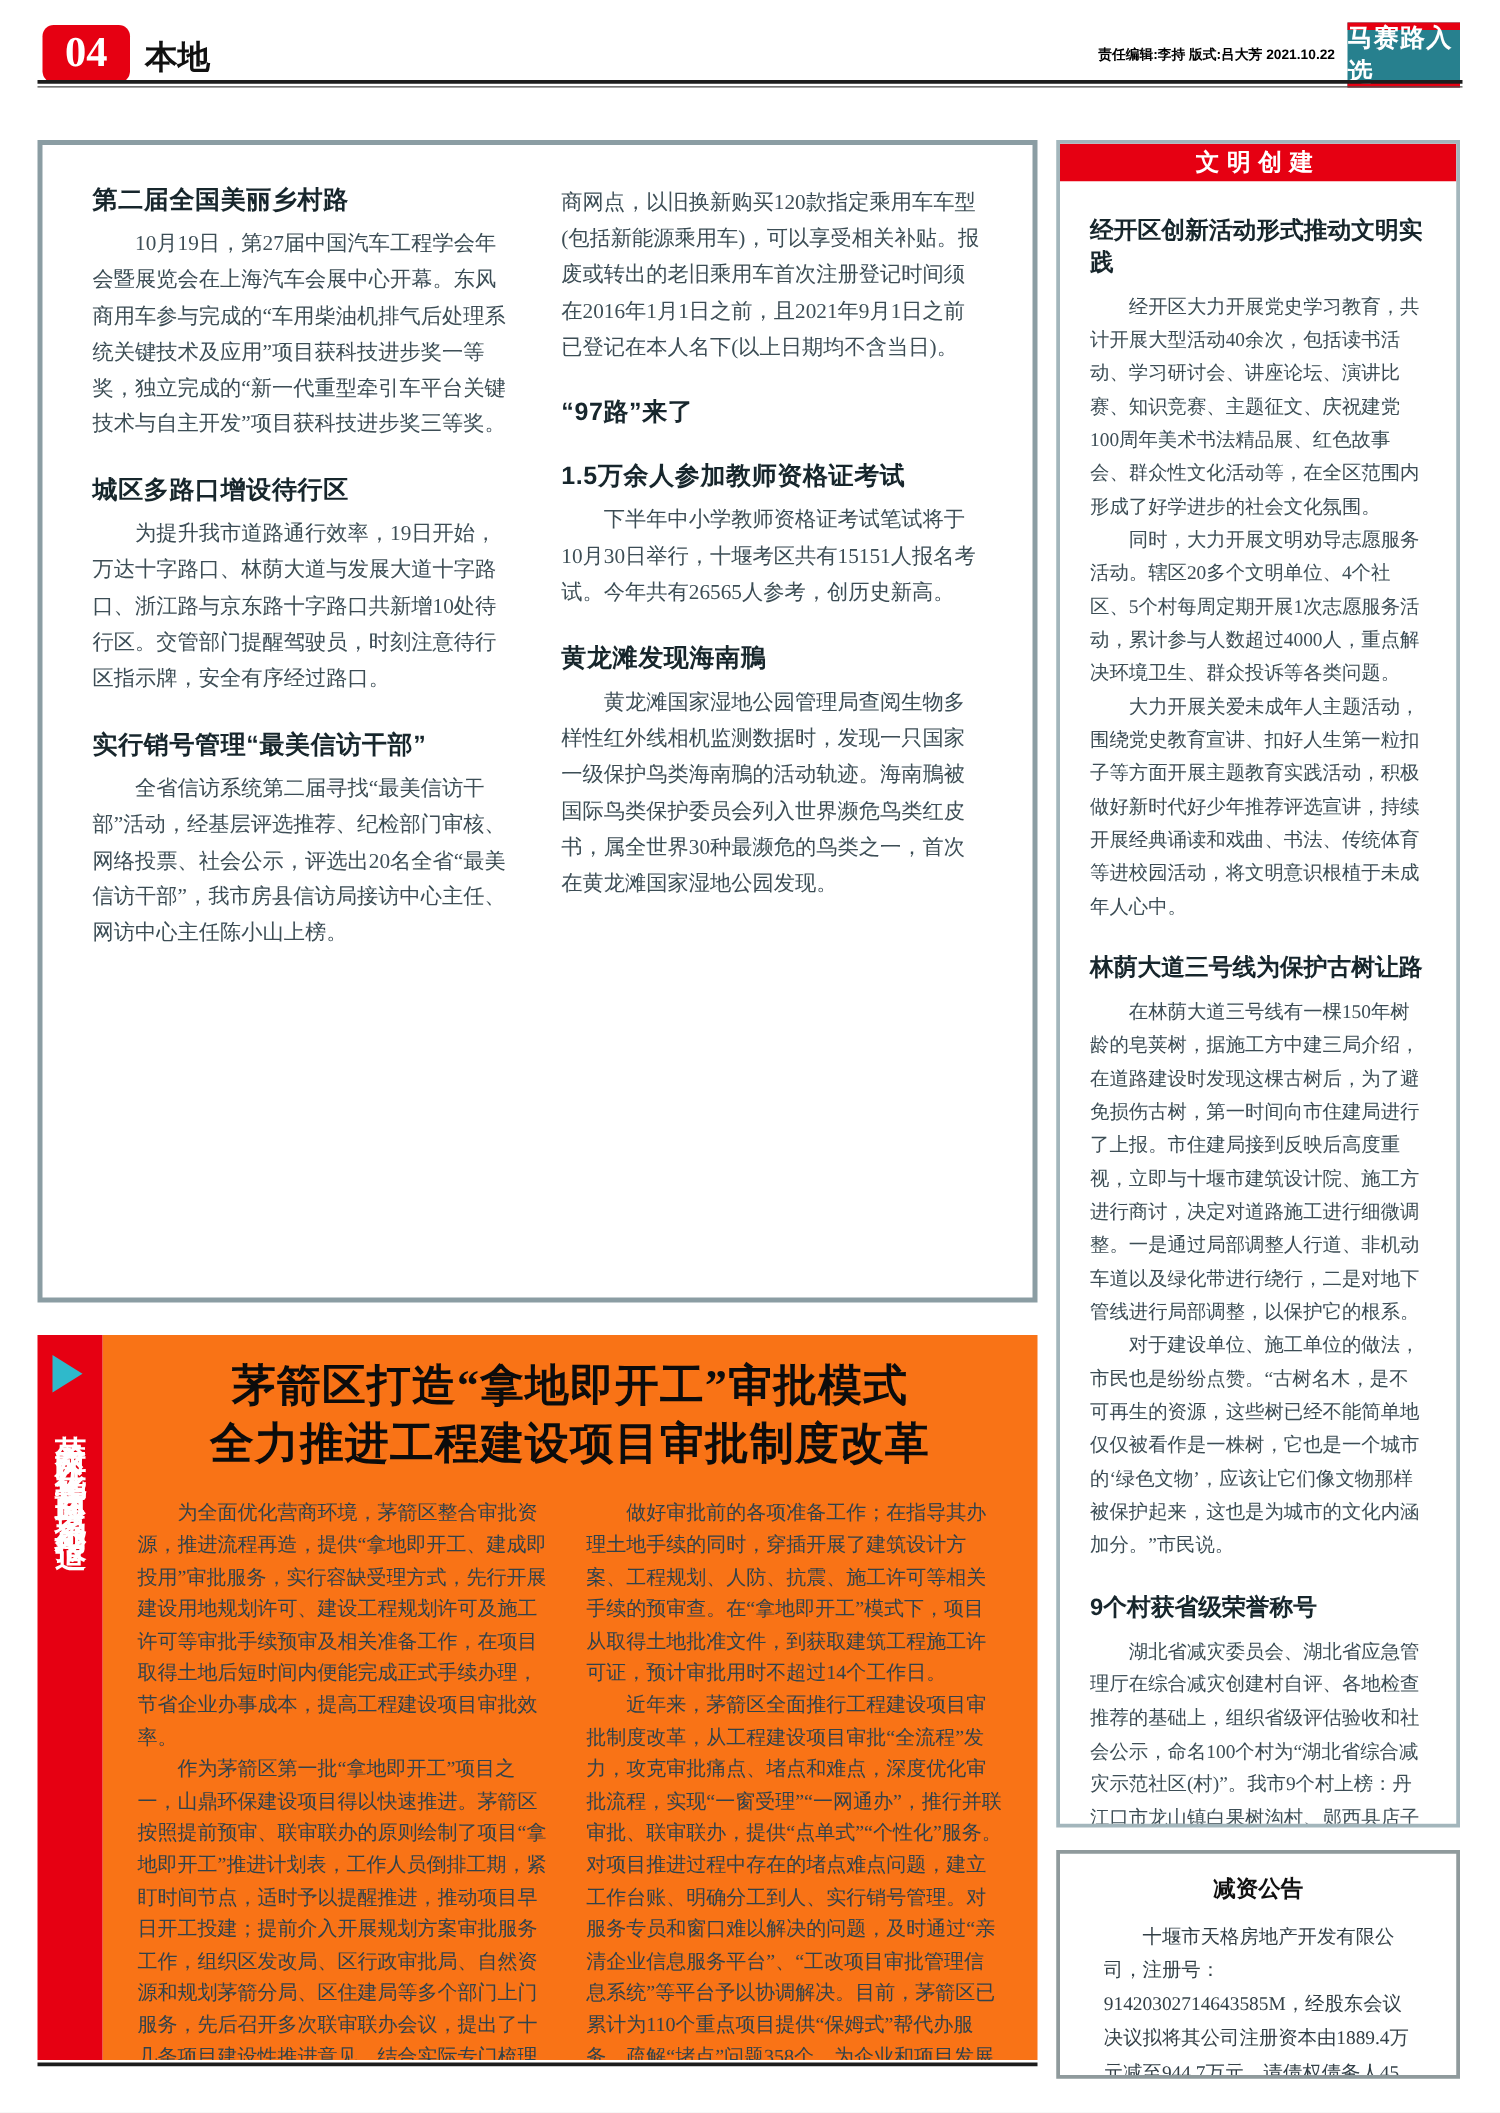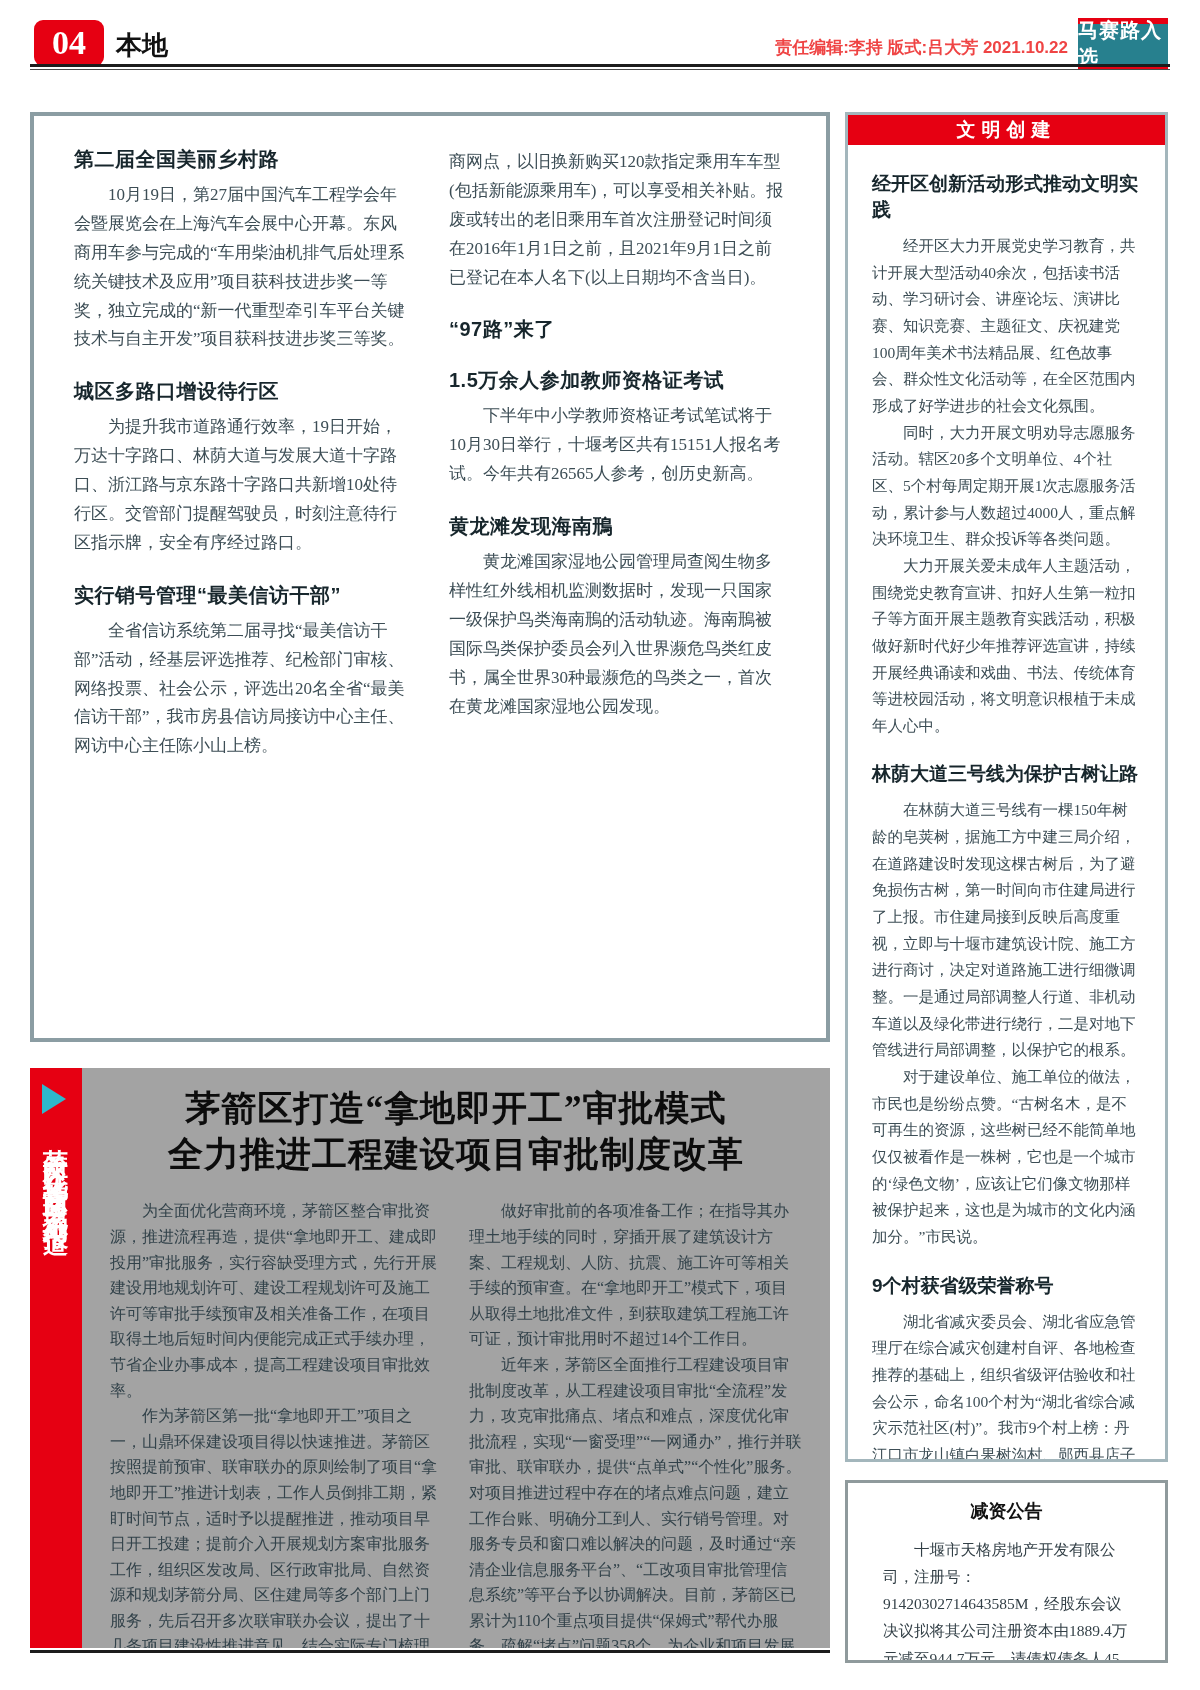--- a/index.html
+++ b/index.html
@@ -6,21 +6,21 @@
   .page{position:relative;width:1200px;height:1690px;background:#ffffff;margin:0 auto;
         font-family:"Liberation Serif","DejaVu Serif",serif;color:#33434b;overflow:hidden;}
 
   
   .pagenum{position:absolute;left:34px;top:20px;width:70px;height:46px;background:#e60012;
            border-radius:9px;color:#fff;font-family:Liberation Serif, serif;
            font-size:34px;font-weight:bold;display:flex;align-items:center;justify-content:center;}
   .section-name{position:absolute;left:116px;top:28px;font-family:"Liberation Sans",sans-serif;
            font-size:26px;font-weight:bold;color:#111;}
   .editors{position:absolute;right:132px;top:36px;font-family:"Liberation Sans",sans-serif;
-           font-size:17px;font-weight:bold;color:#ef4444;}
+           font-size:11px;font-weight:bold;color:#000000;}
   .masthead{position:absolute;right:32px;top:18px;width:90px;height:52px;background:#27808e;
            border-top:6px solid #e60012;border-bottom:6px solid #e60012;box-sizing:border-box;
            display:flex;align-items:center;justify-content:center;color:#fff;
            font-family:"Liberation Serif",serif;font-size:20px;font-weight:bold;letter-spacing:1px;}
   .header-rule{position:absolute;left:30px;top:64px;width:1140px;height:6px;
            border-top:3px solid #1c1c1c;border-bottom:1px solid #4a4a4a;box-sizing:border-box;}
 
   
   .brief-box{position:absolute;left:30px;top:112px;width:800px;height:930px;box-sizing:border-box;
            border:4px solid #8b9da3;background:#fff;overflow:hidden;}
@@ -69,21 +69,21 @@
   
   .feature{position:absolute;left:30px;top:1068px;width:800px;height:580px;display:flex;}
   .series-bar{position:relative;width:52px;background:#e60012;flex:none;}
   .tri{position:absolute;left:12px;top:16px;width:0;height:0;
        border-top:15px solid transparent;border-bottom:15px solid transparent;
        border-left:24px solid #2fb9cb;}
   .series-label{position:absolute;left:0;top:60px;width:52px;height:510px;
        writing-mode:vertical-rl;text-orientation:upright;display:flex;align-items:center;
        color:#fff;font-family:"Liberation Sans",sans-serif;font-size:25px;font-weight:bold;
        letter-spacing:7px;line-height:52px;}
-  .feature-box{flex:1;background:#a3a3a3;padding:18px 28px 0 28px;overflow:hidden;}
+  .feature-box{flex:1;background:#f97316;padding:18px 28px 0 28px;overflow:hidden;}
   .f-title{font-family:"Liberation Serif",serif;font-weight:bold;color:#0c0c0c;
        font-size:35px;text-align:center;line-height:1.32;letter-spacing:1px;}
   .fcols{display:flex;gap:26px;margin-top:20px;}
   .fcol{flex:1;min-width:0;}
   .fcol p{margin:0;font-size:16px;line-height:1.6;color:#32424a;text-indent:2em;}
   .bottom-rule{position:absolute;left:30px;top:1650px;width:800px;height:3px;background:#1c1c1c;}
 
   
   .notice-box{position:absolute;left:845px;top:1480px;width:323px;height:183px;box-sizing:border-box;
        border:3px solid #8f9a9c;background:#fff;padding:12px 22px 0 22px;overflow:hidden;}

